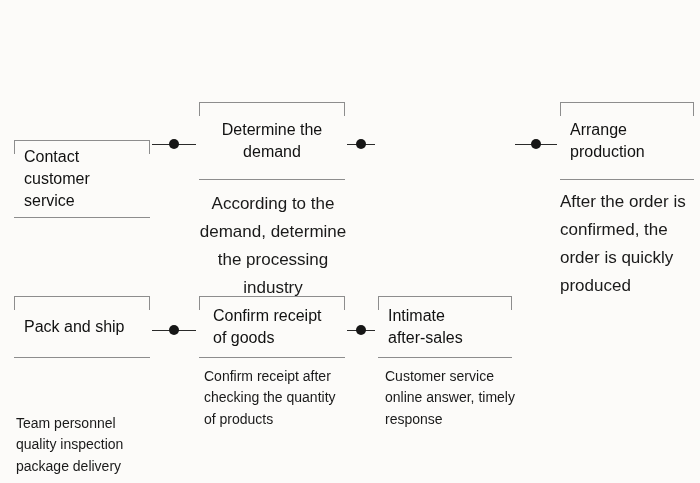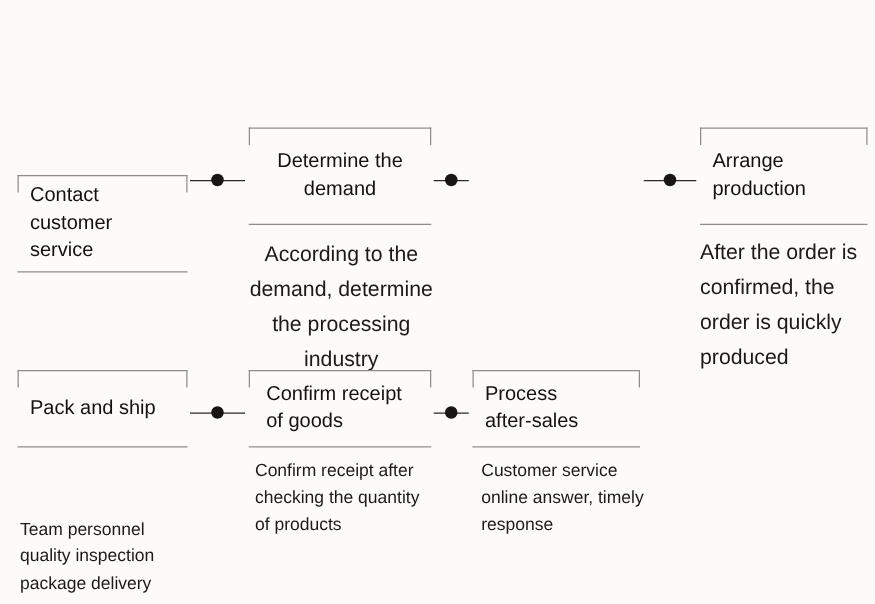--- a/index.html
+++ b/index.html
@@ -191,19 +191,19 @@
     <div class="step-desc" style="left:5px; top:70px; width:142px;">Confirm receipt after checking the quantity of products</div>
   </div>
 
   <div class="connector" style="left:347px; top:324px; width:28px;">
     <div class="line"></div>
     <div class="dot"></div>
   </div>
 
   <div class="step" style="left:378px; top:296px; width:134px;">
     <div class="step-box step-box-bot" style="height:62px; width:134px;">
-      <div class="step-title ta-left" style="white-space:pre-line;">Process
+      <div class="step-title ta-left" style="white-space:pre-line;">Intimate
 after-sales</div>
     </div>
     <div class="step-desc" style="left:7px; top:70px; width:136px;">Customer service online answer, timely response</div>
   </div>
 
 </div>
 
 </body></html>

